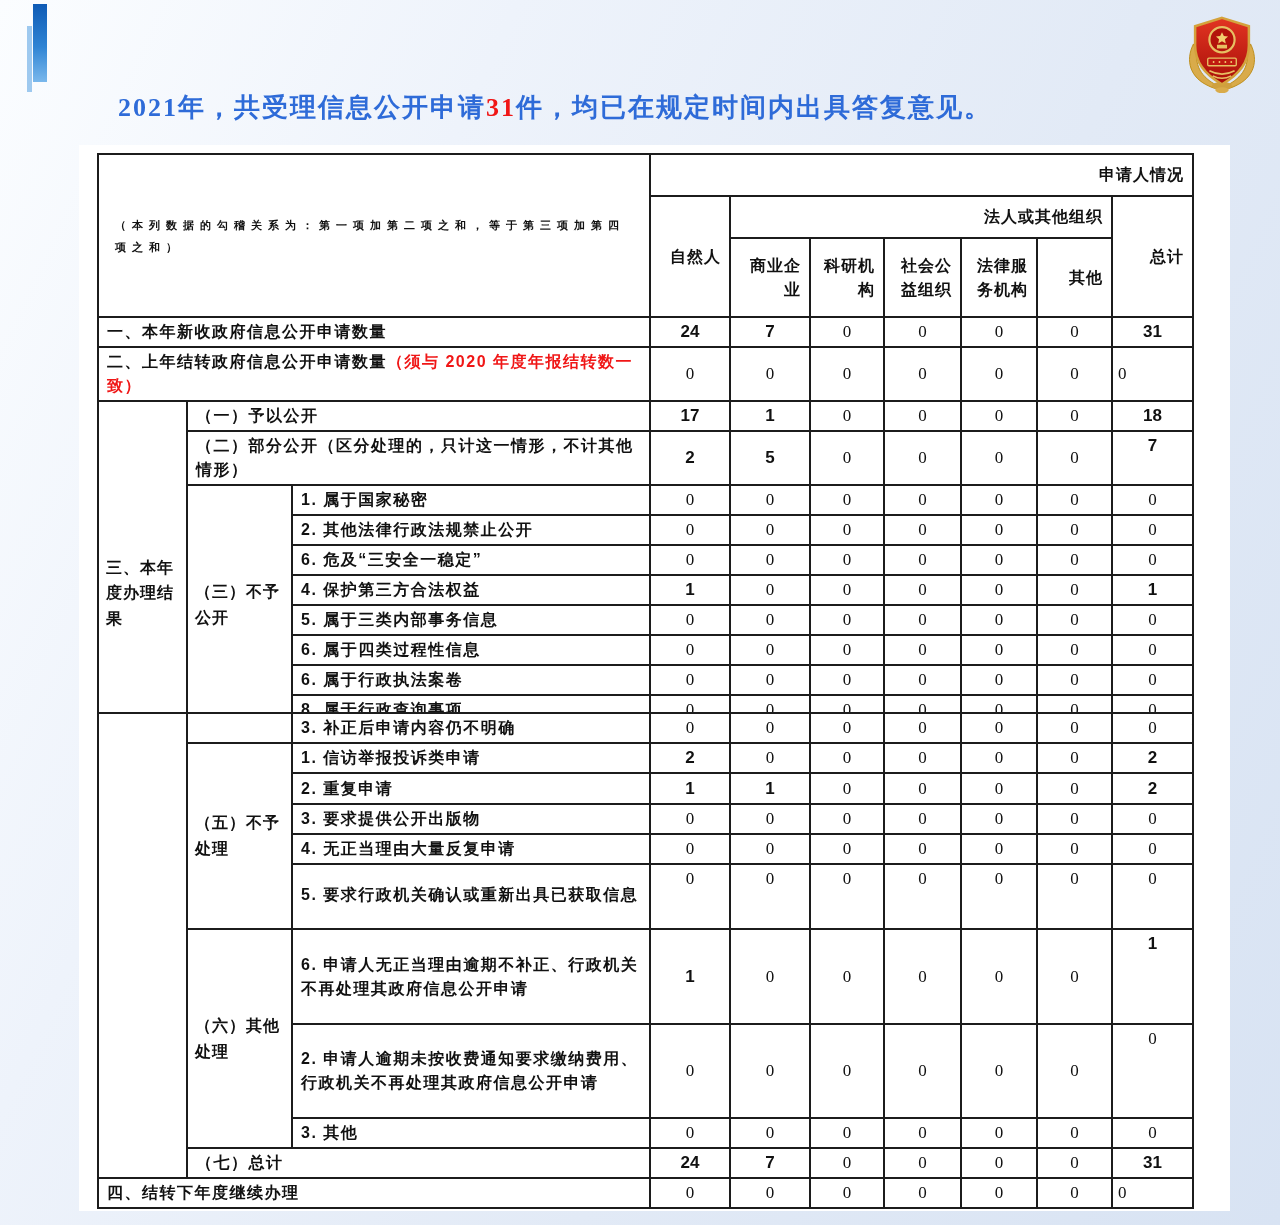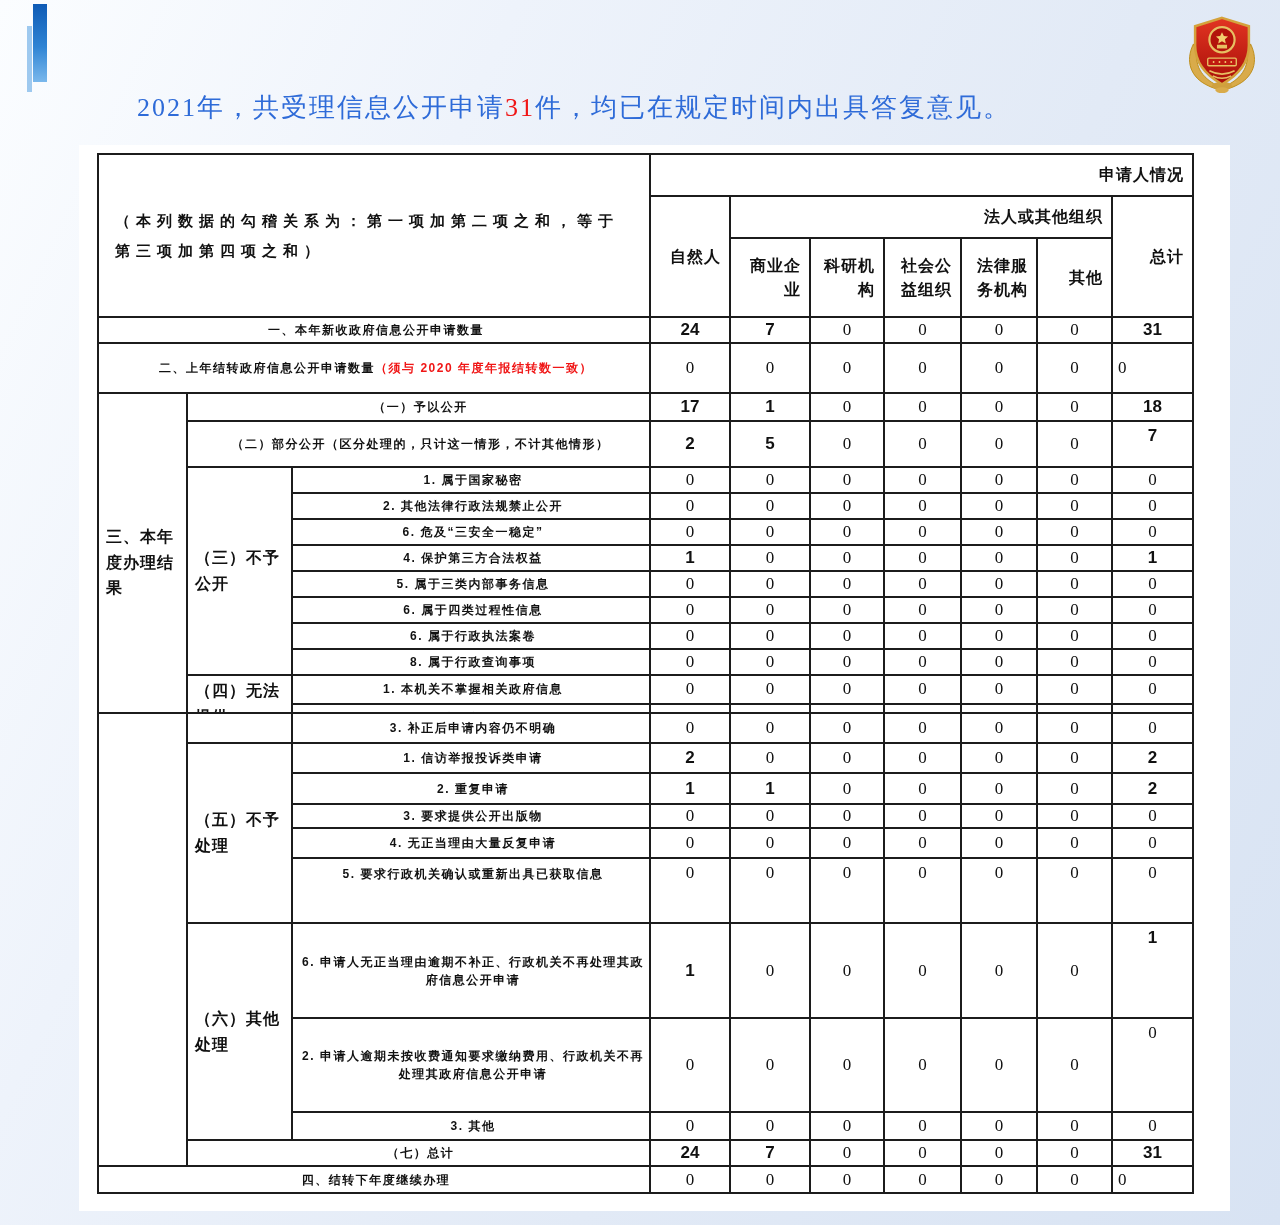--- a/index.html
+++ b/index.html
@@ -5,54 +5,54 @@
   html,body{margin:0;padding:0;}
   body{width:1280px;height:1225px;font-family:"Liberation Sans",sans-serif;}
   #stage{position:relative;width:1280px;height:1225px;overflow:hidden;
          background:linear-gradient(115deg,#fbfdff 0%,#eef3fb 28%,#e2eaf6 62%,#d8e3f3 100%);}
   
   .accent-bar{position:absolute;left:33px;top:4px;width:14px;height:78px;
               background:linear-gradient(180deg,#0f5bb5 0%,#2f84d4 55%,#7ab8ec 100%);}
   .accent-bar2{position:absolute;left:27px;top:26px;width:5px;height:66px;background:#9ec9ef;}
   .page-title{position:absolute;left:62px;top:30px;font-size:28px;font-weight:800;
               color:#1b4a9e;letter-spacing:1px;}
-  .subtitle{position:absolute;left:118px;top:90px;font-size:26px;font-weight:400;
-            color:#2e6bd8;font-family:"Liberation Serif",serif;letter-spacing:2px;margin-left:19px;}
+  .subtitle{position:absolute;left:118px;top:90px;font-size:26px;font-weight:700;
+            color:#2e6bd8;font-family:"Liberation Serif",serif;letter-spacing:2px;}
   .subtitle .red{font-family:"Liberation Serif",serif;}
   .red{color:#f01616;}
   .badge{position:absolute;left:1180px;top:10px;width:84px;height:88px;}
   
   .white-page{position:absolute;left:79px;top:145px;width:1151px;height:1066px;background:#ffffff;}
   
   .pb-left{position:absolute;left:138px;top:699px;width:44px;height:13px;
            border-top:2px solid #b9b9b9;border-right:2px solid #b9b9b9;}
   .pb-right{position:absolute;left:1117px;top:697px;width:44px;height:14px;
             border-left:2px solid #b9b9b9;border-bottom:2px solid #b9b9b9;}
   
   table.t{border-collapse:collapse;table-layout:fixed;background:#fff;position:absolute;left:97px;}
   #t1{top:153px;}
   #t2{top:712px;border-radius:21px;}
   table.t td{border:2px solid #1c1c1c;overflow:hidden;color:#111;}
   td.noTop{border-top:none;}
   .hc{text-align:right;vertical-align:middle;font-weight:700;font-size:16px;
       line-height:1.5;letter-spacing:1px;padding:8px;}
-  .lbl{font-weight:700;font-size:12px;padding:2px 4px 2px 8px;vertical-align:middle;
-       line-height:1.5;text-align:center;letter-spacing:1.5px;}
+  .lbl{font-weight:700;font-size:16px;padding:2px 4px 2px 8px;vertical-align:middle;
+       line-height:1.5;text-align:left;letter-spacing:1.5px;}
   .grp{font-weight:700;font-size:16px;padding:2px 4px 2px 7px;vertical-align:middle;
        line-height:1.6;letter-spacing:1px;text-align:left;}
-  .corner{font-size:15px;padding:4px 14px 4px 16px;letter-spacing:6px;line-height:2.0;
+  .corner{font-size:11px;padding:4px 14px 4px 16px;letter-spacing:6px;line-height:2.0;
           vertical-align:middle;text-align:left;}
   .kai{font-family:"Liberation Serif",serif;font-weight:600;}
   td.v{text-align:center;vertical-align:middle;font-size:17px;
        font-family:"Liberation Serif",serif;}
   td.v.nz{font-family:"Liberation Sans",sans-serif;font-weight:700;}
   tr.vtop td.v{vertical-align:top;padding-top:4px;}
   tr.ttop td.v.total{vertical-align:top;padding-top:4px;}
   tr.tleft td.v.total{text-align:left;padding-left:5px;}
-  tr.tpad td.lbl{vertical-align:top;padding-top:6px;margin-left:40px;}
+  tr.tpad td.lbl{vertical-align:top;padding-top:18px;margin-left:40px;}
 </style>
 </head>
 <body>
 
 <div id="stage">
 
   <div class="accent-bar"></div>
   <div class="accent-bar2"></div>
 
 

